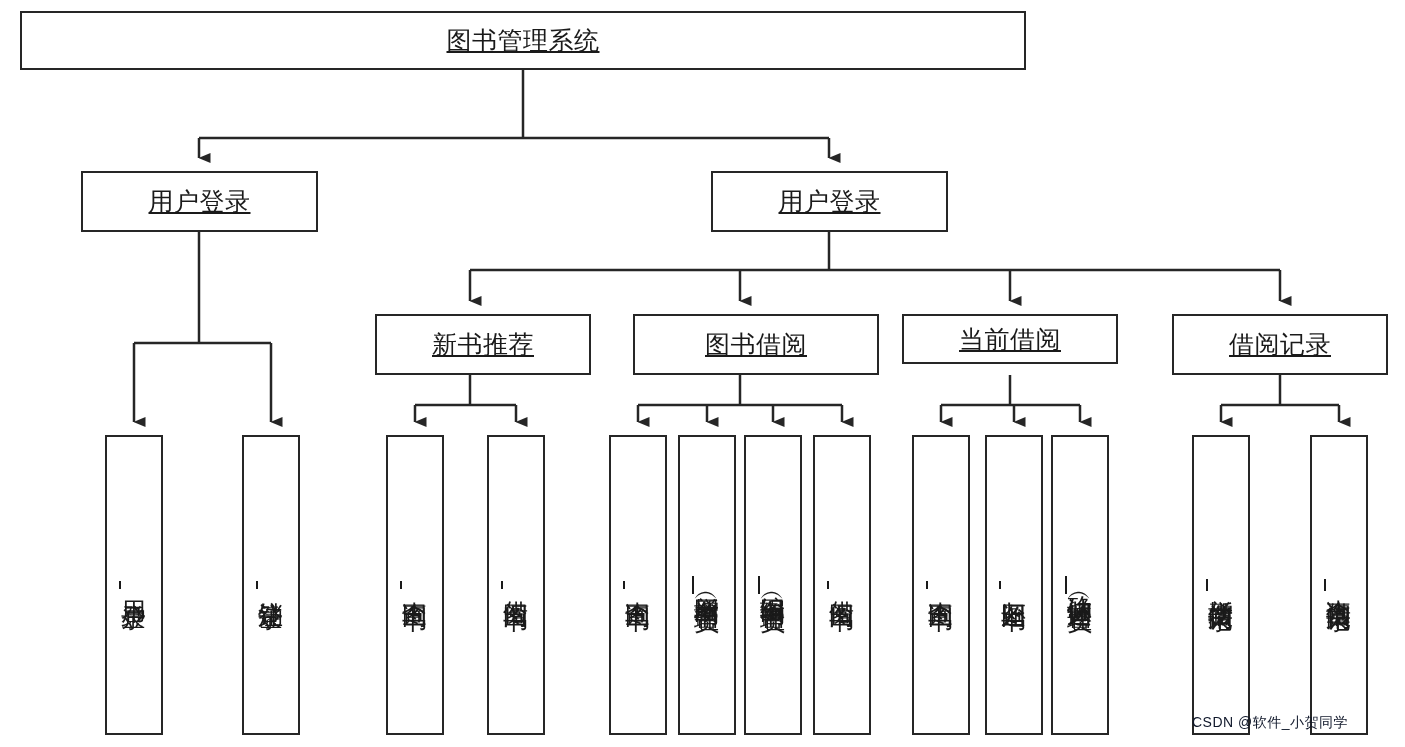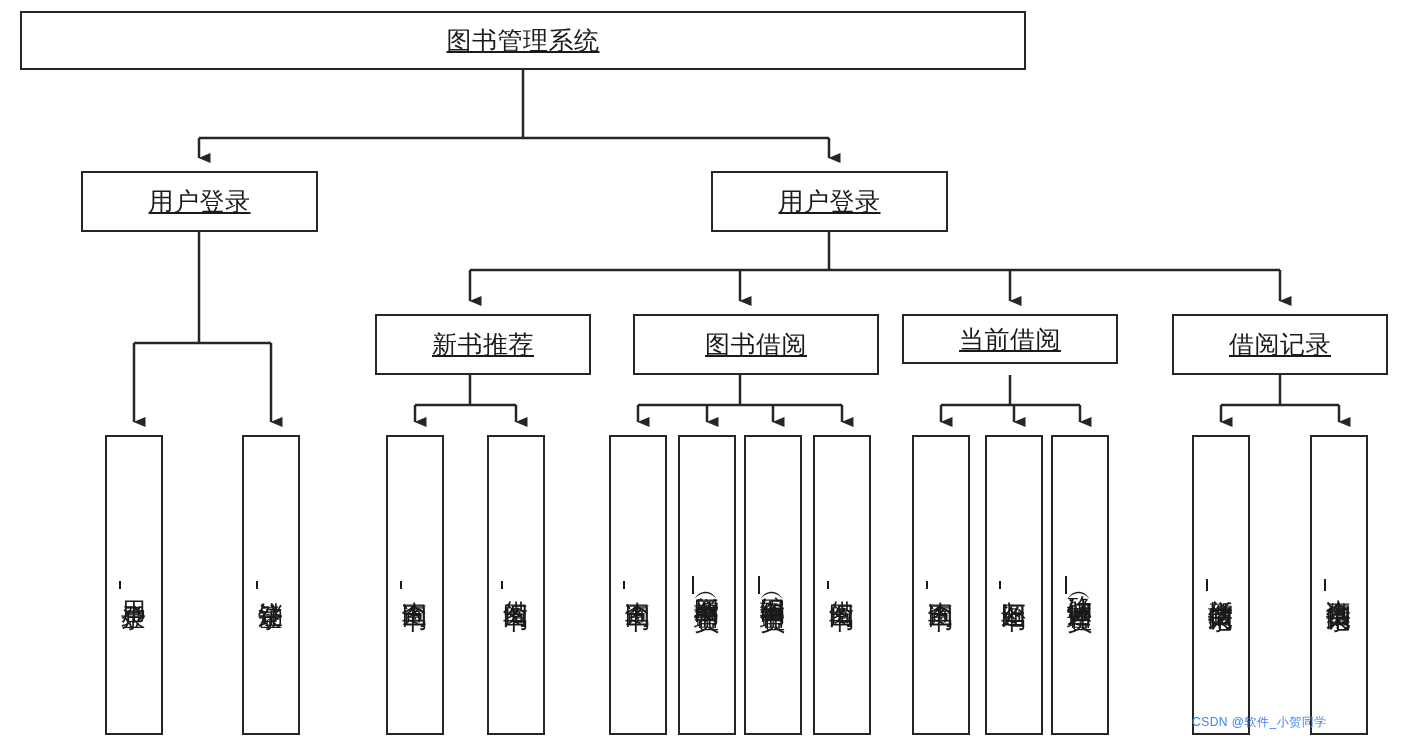--- a/index.html
+++ b/index.html
@@ -49,22 +49,22 @@
     justify-content:center;
     white-space:nowrap;
   }
   .node.vert > span{
     writing-mode:vertical-rl;
     text-orientation:upright;
     display:block;
   }
   .watermark{
     position:absolute;
-    font-size:12px;
-    color:#3b82f6;
+    font-size:14px;
+    color:#0f172a;
     letter-spacing:0.5px;
     white-space:nowrap;
     user-select:none;
   }
 </style>
 </head>
 <body>
 
 <div id="canvas">
 

